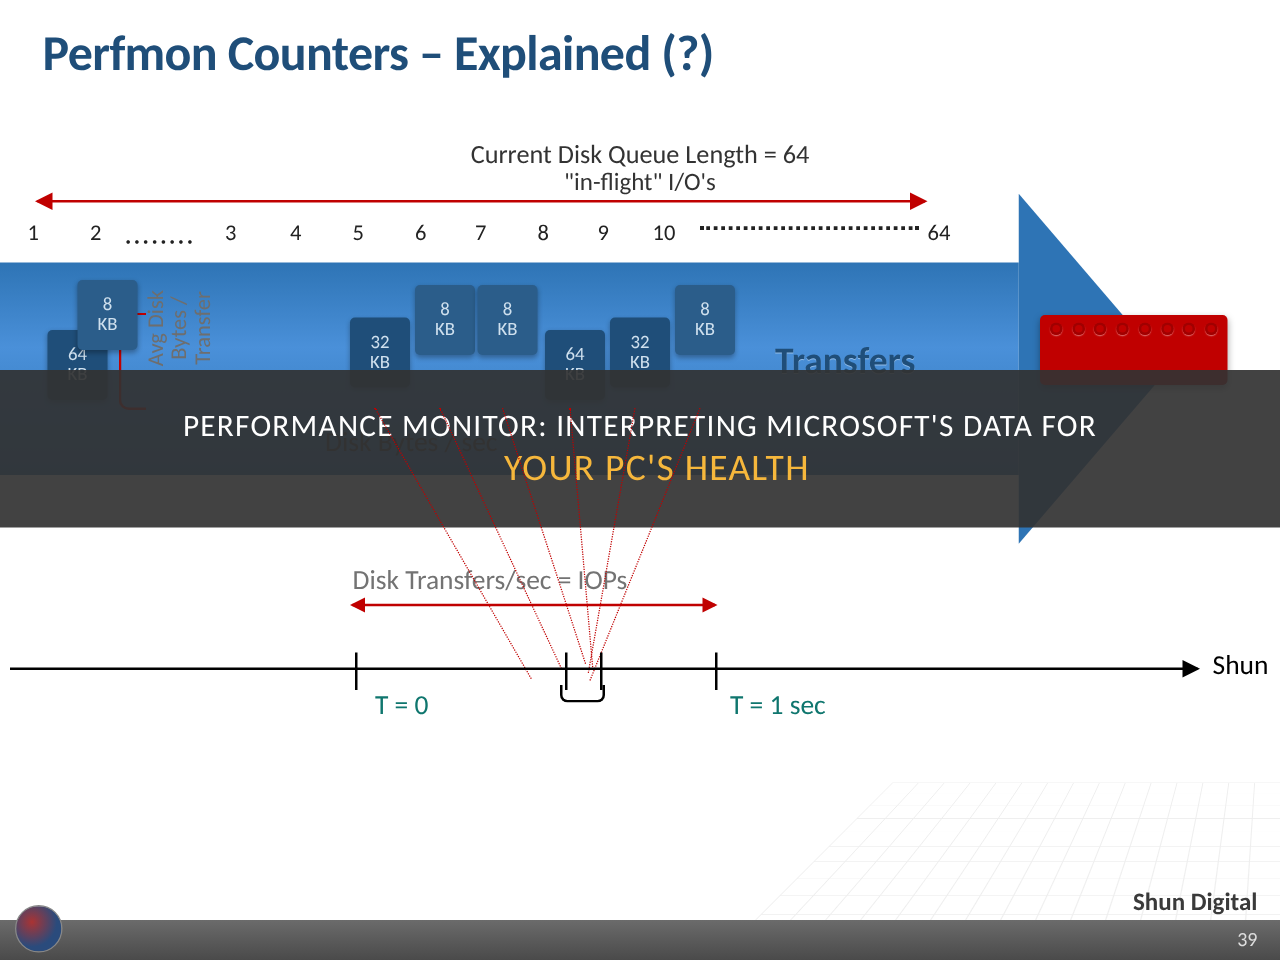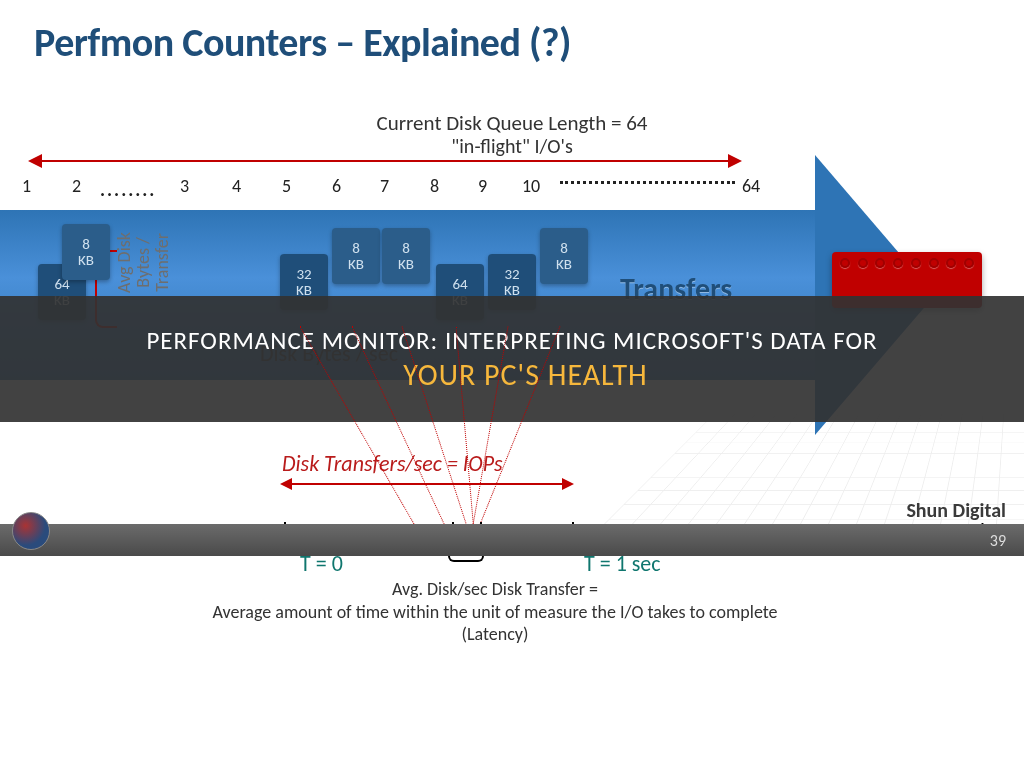--- a/index.html
+++ b/index.html
@@ -1,17 +1,17 @@
 <!DOCTYPE html>
 <html><head>
 <meta charset="utf-8">
 <style>
   * { margin: 0; padding: 0; box-sizing: border-box; }
   html, body { width: 1024px; height: 768px; font-family: "Segoe UI", Calibri, Arial, sans-serif; background: #fff; overflow: hidden; }
-  .stage { position: relative; width: 1024px; height: 556px; background: #fff; }
+  .stage { position: relative; width: 1024px; height: 768px; background: #fff; }
   
   .gridbg {
     position: absolute; right: 0; bottom: 32px; width: 420px; height: 260px;
     background-image:
       linear-gradient(#d9d9d9 1px, transparent 1px),
       linear-gradient(90deg, #d9d9d9 1px, transparent 1px);
     background-size: 28px 28px;
     transform: perspective(600px) rotateX(55deg);
     transform-origin: bottom right;
     opacity: .45;
@@ -92,21 +92,21 @@
     position: absolute; top: 296px; left: 0; width: 1024px; height: 126px;
     background: rgba(50,50,50,.92);
     display: flex; flex-direction: column; align-items: center; justify-content: center;
     color: #fff; letter-spacing: 1px;
   }
   .overlay .l1 { font-size: 25px; font-weight: 300; }
   .overlay .l2 { font-size: 30px; font-weight: 400; color: #f6b73c; margin-left: 27px; }
   
   .diskbytes { position: absolute; top: 340px; left: 260px; font-size: 22px; color: #333; }
   
-  .iops-label { position: absolute; top: 450px; left: 282px; font-size: 22px; color: #b91c1c; font-style: italic; }
+  .iops-label { position: absolute; top: 450px; left: 282px; font-size: 22px; color: #737373; }
   .red-arrow2 { position: absolute; top: 483px; left: 282px; width: 290px; height: 2px; background: #c00000; }
   .red-arrow2::before, .red-arrow2::after {
     content: ""; position: absolute; top: -5px; width: 0; height: 0;
     border-top: 6px solid transparent; border-bottom: 6px solid transparent;
   }
   .red-arrow2::before { left: -2px; border-right: 12px solid #c00000; }
   .red-arrow2::after  { right: -2px; border-left: 12px solid #c00000; }
   
   .ray { position: absolute; border-top: 1.5px dotted #c00000; transform-origin: left center; }
   
@@ -234,22 +234,18 @@
   <div class="axis"></div>
   <div class="axis-label">Shun</div>
   <div class="tick" style="left:284px"></div>
   <div class="tick" style="left:452px"></div>
   <div class="tick" style="left:480px"></div>
   <div class="tick" style="left:572px"></div>
   <div class="tlabel" style="left:300px">T = 0</div>
   <div class="tlabel" style="left:584px">T = 1 sec</div>
   <div class="midbracket"></div>
 
-  <div class="avgdesc">
-    <span>Avg. Disk/sec Disk Transfer =</span><br>
-    <span>Average amount of time within the unit of measure the I/O takes to complete (Latency)</span>
-  </div>
 
   <div class="brand">Shun Digital</div>
   <div class="footer"></div>
   <div class="logo"></div>
   <div class="pagenum">39</div>
 </div>
 
 </body></html>

